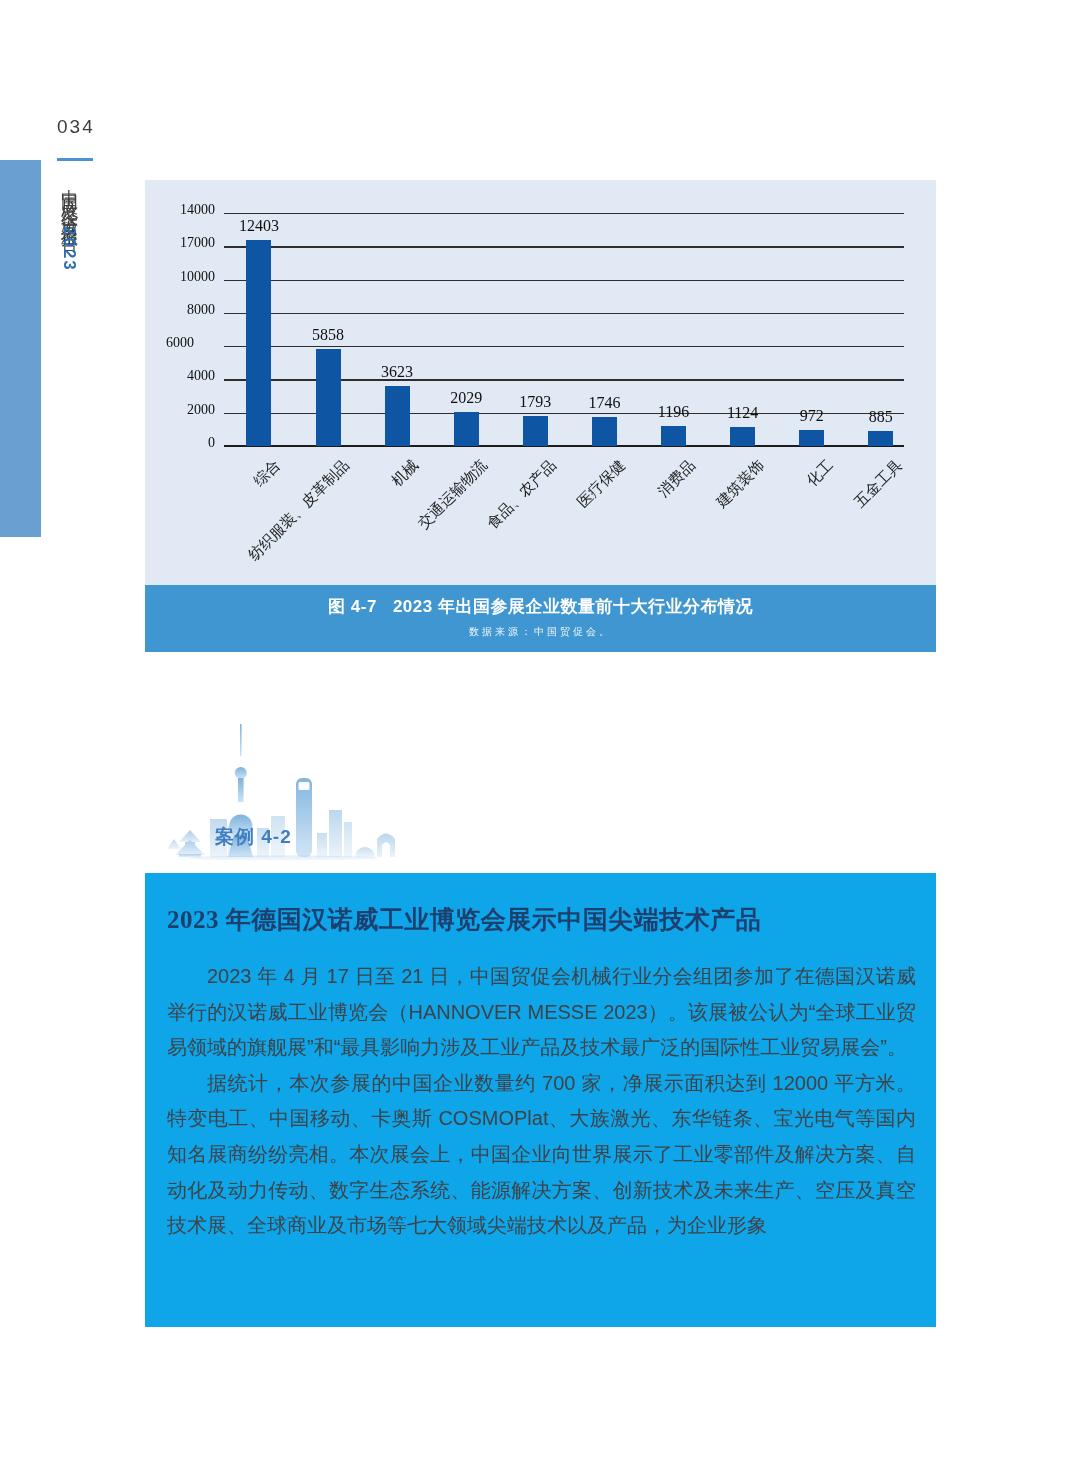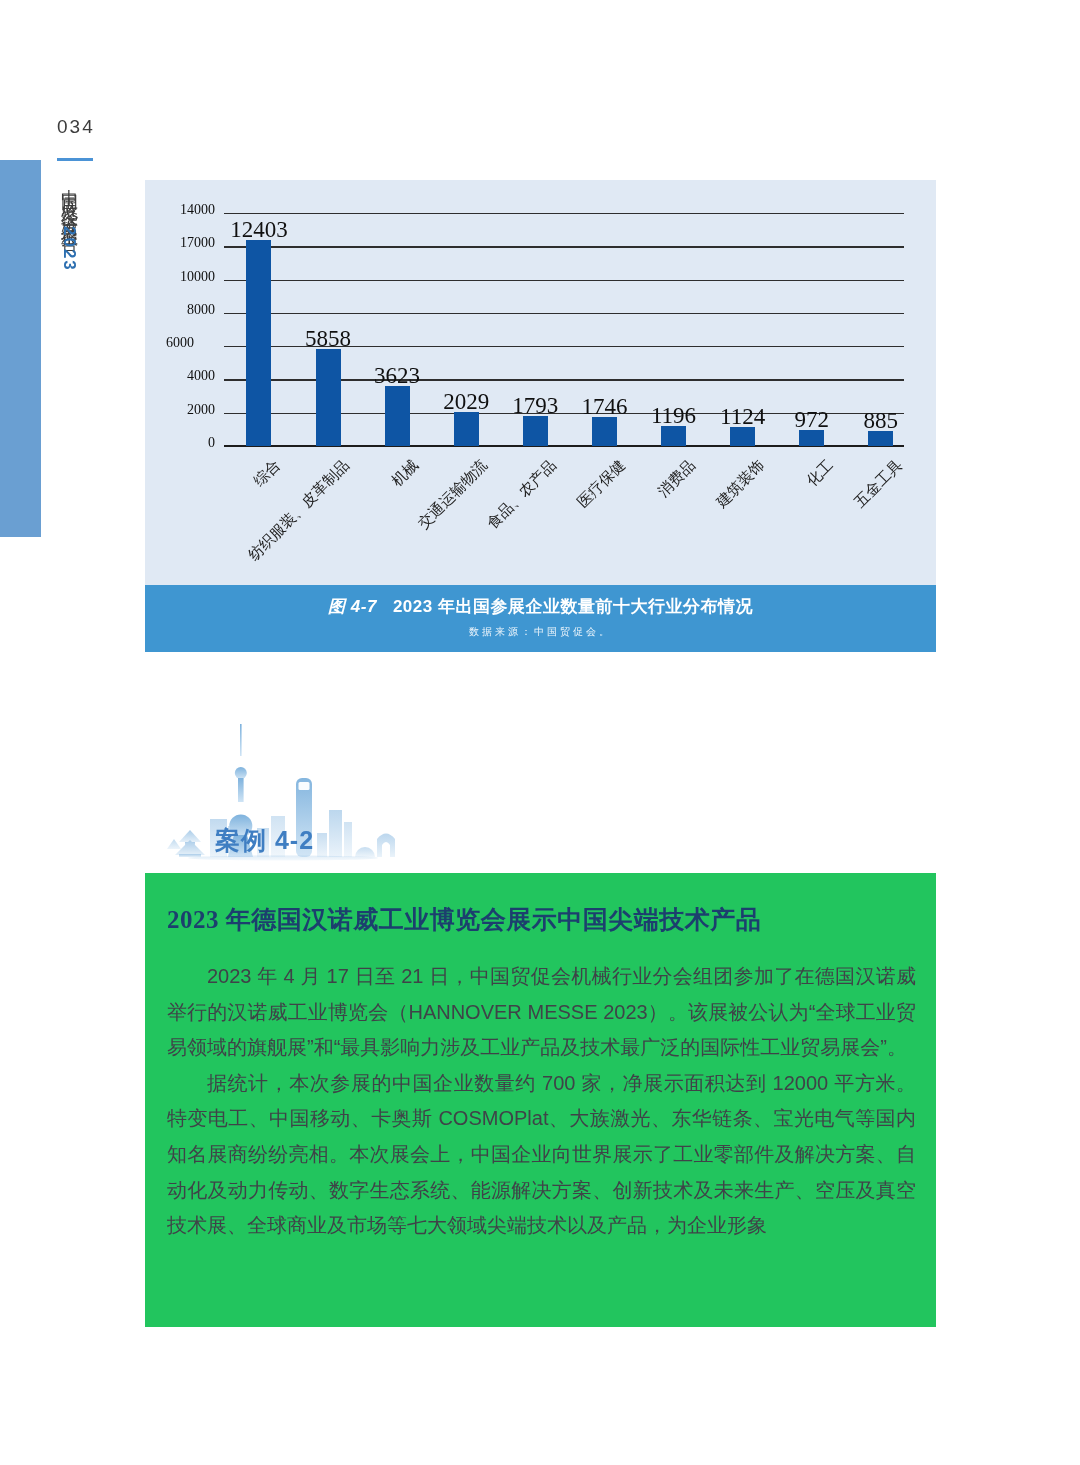--- a/index.html
+++ b/index.html
@@ -16,40 +16,40 @@
   }
   .side-title .yr{color:#2d6fb0;font-weight:700;letter-spacing:2px;font-family:"Liberation Sans",sans-serif;}
 
   
   .chart-panel{position:absolute;left:145px;top:180px;width:791px;height:405px;background:#e0e9f4;}
   #chart-plot{position:absolute;left:0;top:0;width:100%;height:100%;}
   .gridline{position:absolute;height:1.4px;background:#2e2e2e;}
   .axisline{position:absolute;height:2px;background:#1c1c1c;}
   .ytick{position:absolute;text-align:right;font-family:"Liberation Serif",serif;font-size:14px;color:#101010;}
   .bar{position:absolute;background:#0e55a4;}
-  .bval{position:absolute;text-align:center;font-family:"Liberation Serif",serif;font-size:23px;color:#101010;}
+  .bval{position:absolute;text-align:center;font-family:"Liberation Serif",serif;font-size:16px;color:#101010;}
   .xlab{
     position:absolute;text-align:right;font-size:15px;color:#222;white-space:nowrap;
     transform:rotate(-45deg);transform-origin:100% 0;
   }
 
   
   .caption-bar{position:absolute;left:145px;top:585px;width:791px;height:67px;background:#3f96d1;color:#fff;text-align:center;}
   .caption-title{margin-top:10px;font-size:17px;font-weight:600;letter-spacing:0.5px;}
-  .caption-label{margin-right:16px;font-style:italic;}
+  .caption-label{margin-right:16px;}
   .caption-source{margin-top:7px;font-size:10px;letter-spacing:3px;color:#eef6fc;}
 
   
   .decoration{position:absolute;left:165px;top:718px;width:235px;height:148px;}
   .decoration svg{position:absolute;left:0;top:0;}
-  .badge{position:absolute;left:50px;top:106px;font-size:25px;font-weight:700;color:#3f7ec2;letter-spacing:1px;}
+  .badge{position:absolute;left:50px;top:106px;font-size:19px;font-weight:700;color:#3f7ec2;letter-spacing:1px;}
 
   
   .case-box{
-    position:absolute;left:145px;top:873px;width:791px;height:454px;background:#22c55e;
+    position:absolute;left:145px;top:873px;width:791px;height:454px;background:#0ea5e9;
     box-sizing:border-box;padding:30px 20px 0 22px;overflow:hidden;
   }
   .case-heading{
     font-family:"Liberation Serif",serif;font-size:25px;font-weight:700;color:#1c3f6e;
     margin:0;letter-spacing:0.5px;
   }
   .case-text{margin-top:23px;}
   .case-text p{margin:0;font-size:20px;line-height:35.6px;color:#3f4348;text-align:justify;text-indent:2em;}
 </style>
 </head>

